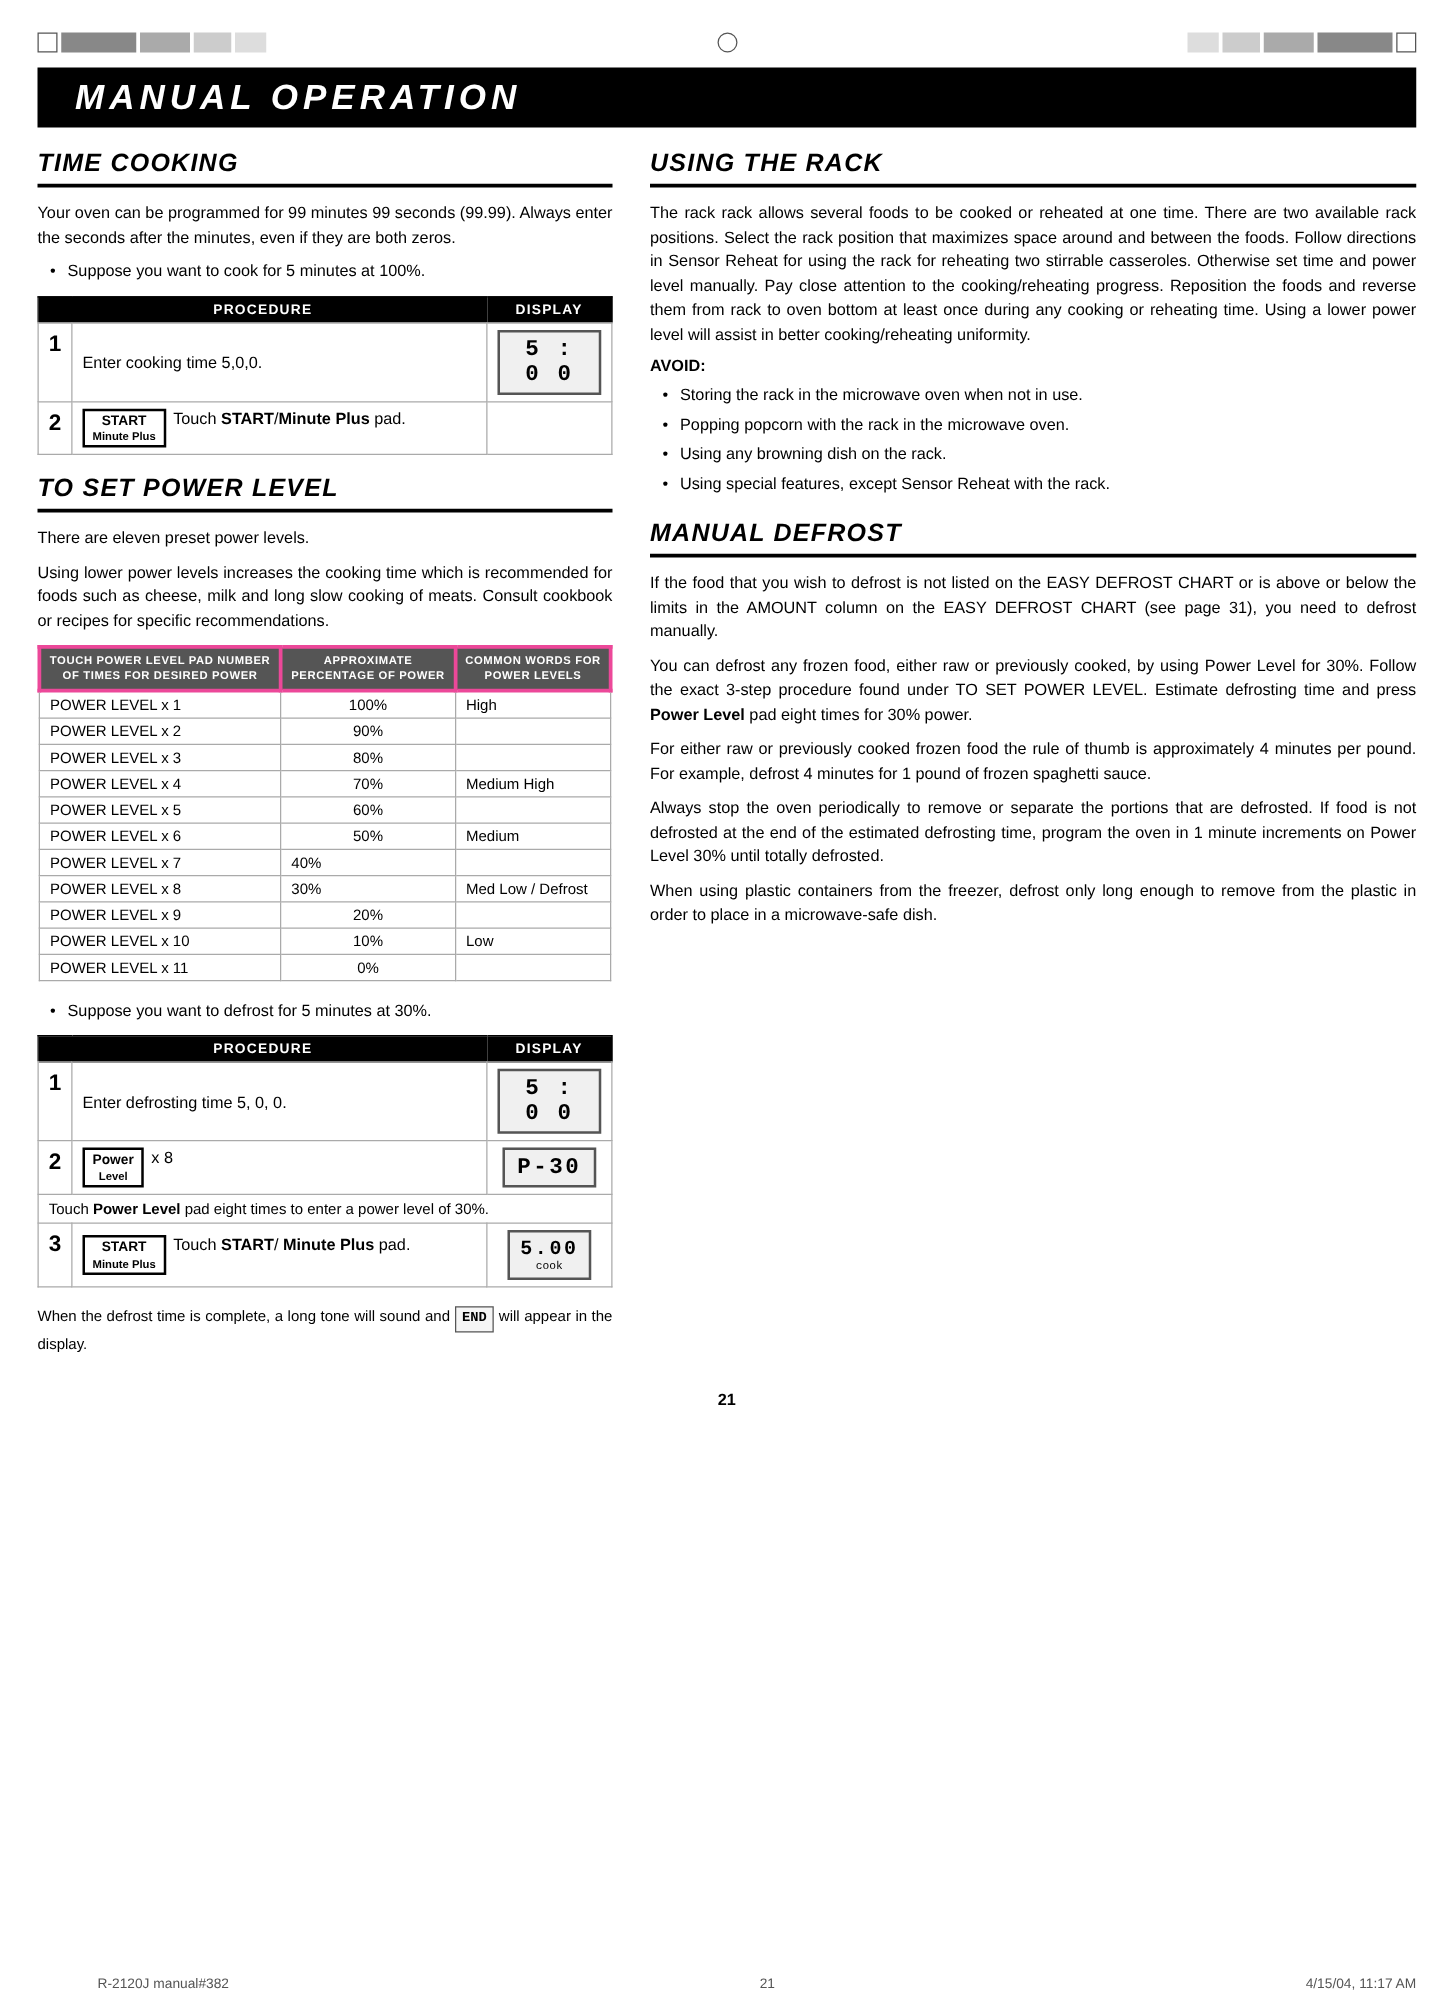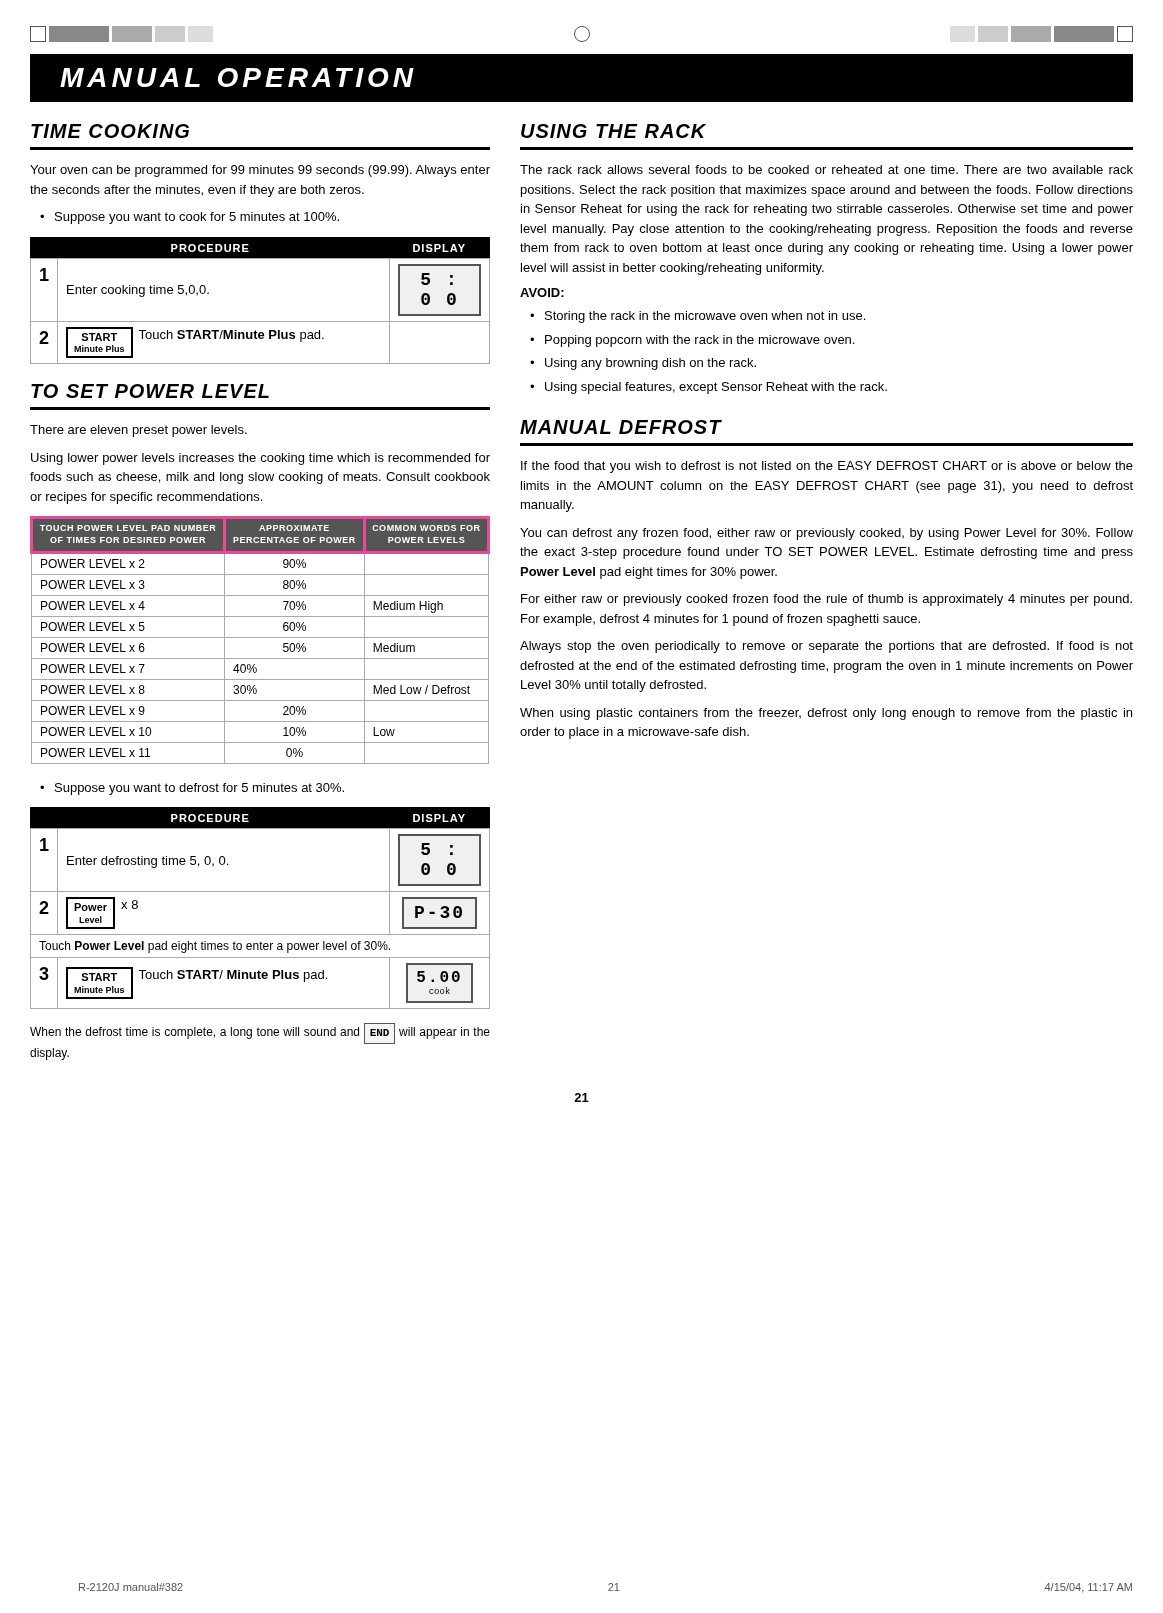--- a/index.html
+++ b/index.html
@@ -333,20 +333,25 @@
 
         <table class="power-table">
           <thead>
             <tr>
               <th>TOUCH POWER LEVEL PAD NUMBER OF TIMES FOR DESIRED POWER</th>
               <th>APPROXIMATE PERCENTAGE OF POWER</th>
               <th>COMMON WORDS FOR POWER LEVELS</th>
             </tr>
           </thead>
           <tbody id="power-rows">
+          <tr>
+      <td>POWER LEVEL x 1</td>
+      <td style="text-align:center;">100%</td>
+      <td>High</td>
+    </tr>
               <tr>
       <td>POWER LEVEL x 2</td>
       <td style="text-align:center;">90%</td>
       <td></td>
     </tr>
               <tr>
       <td>POWER LEVEL x 3</td>
       <td style="text-align:center;">80%</td>
       <td></td>
     </tr>

